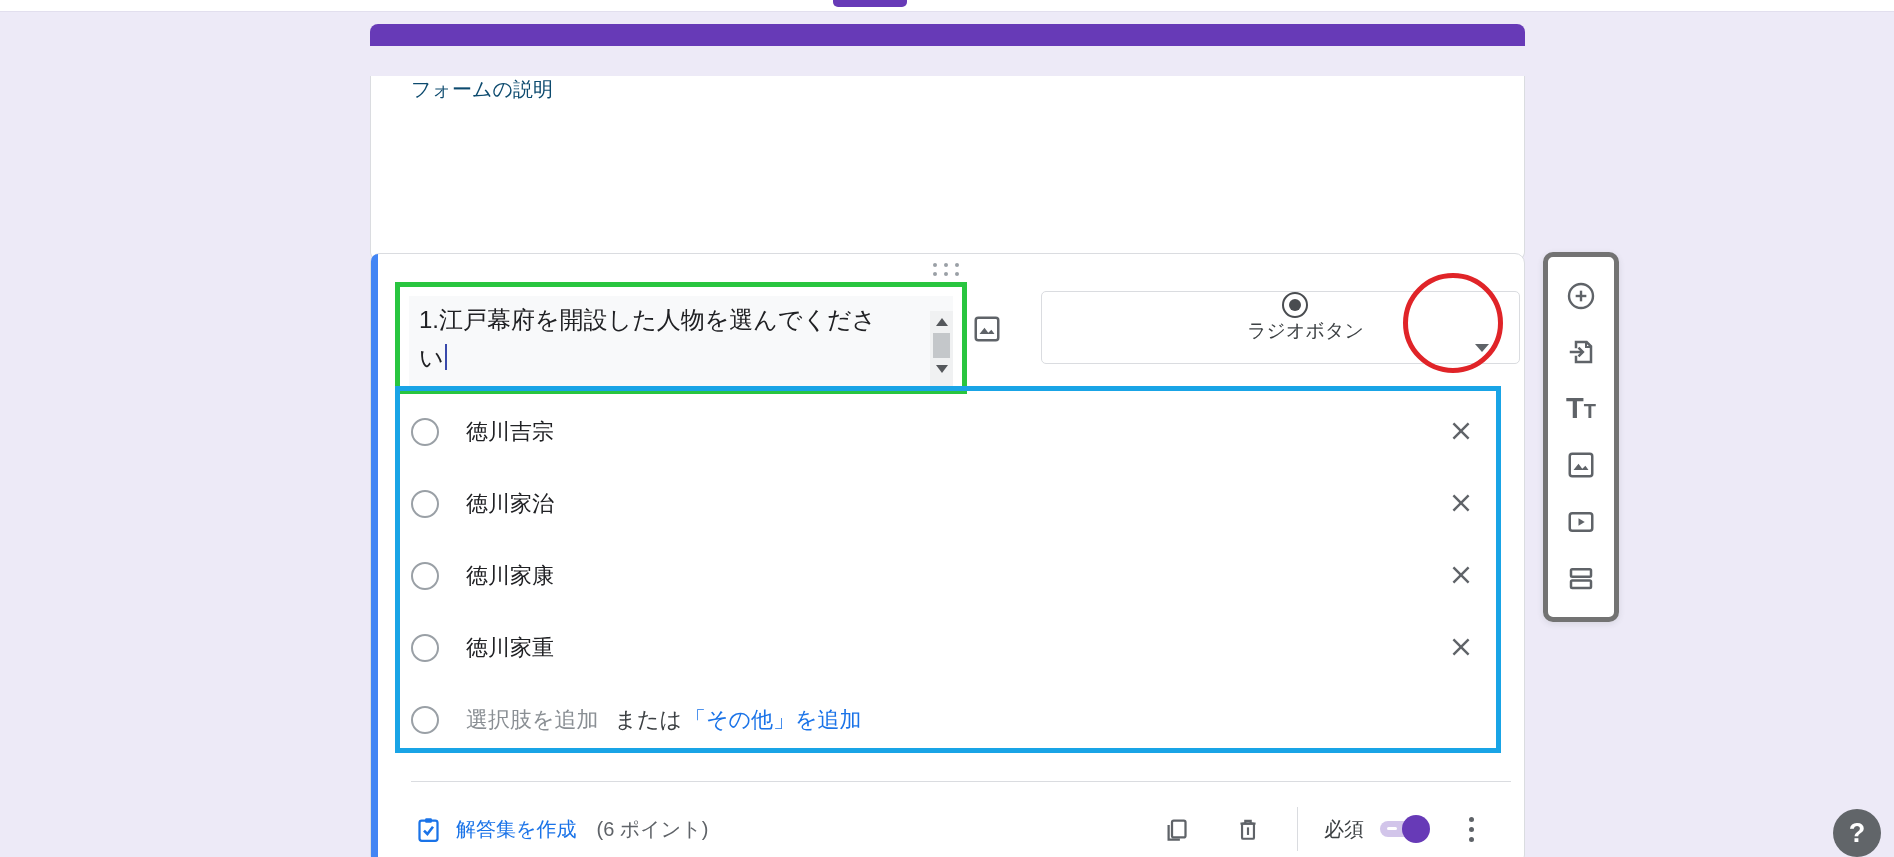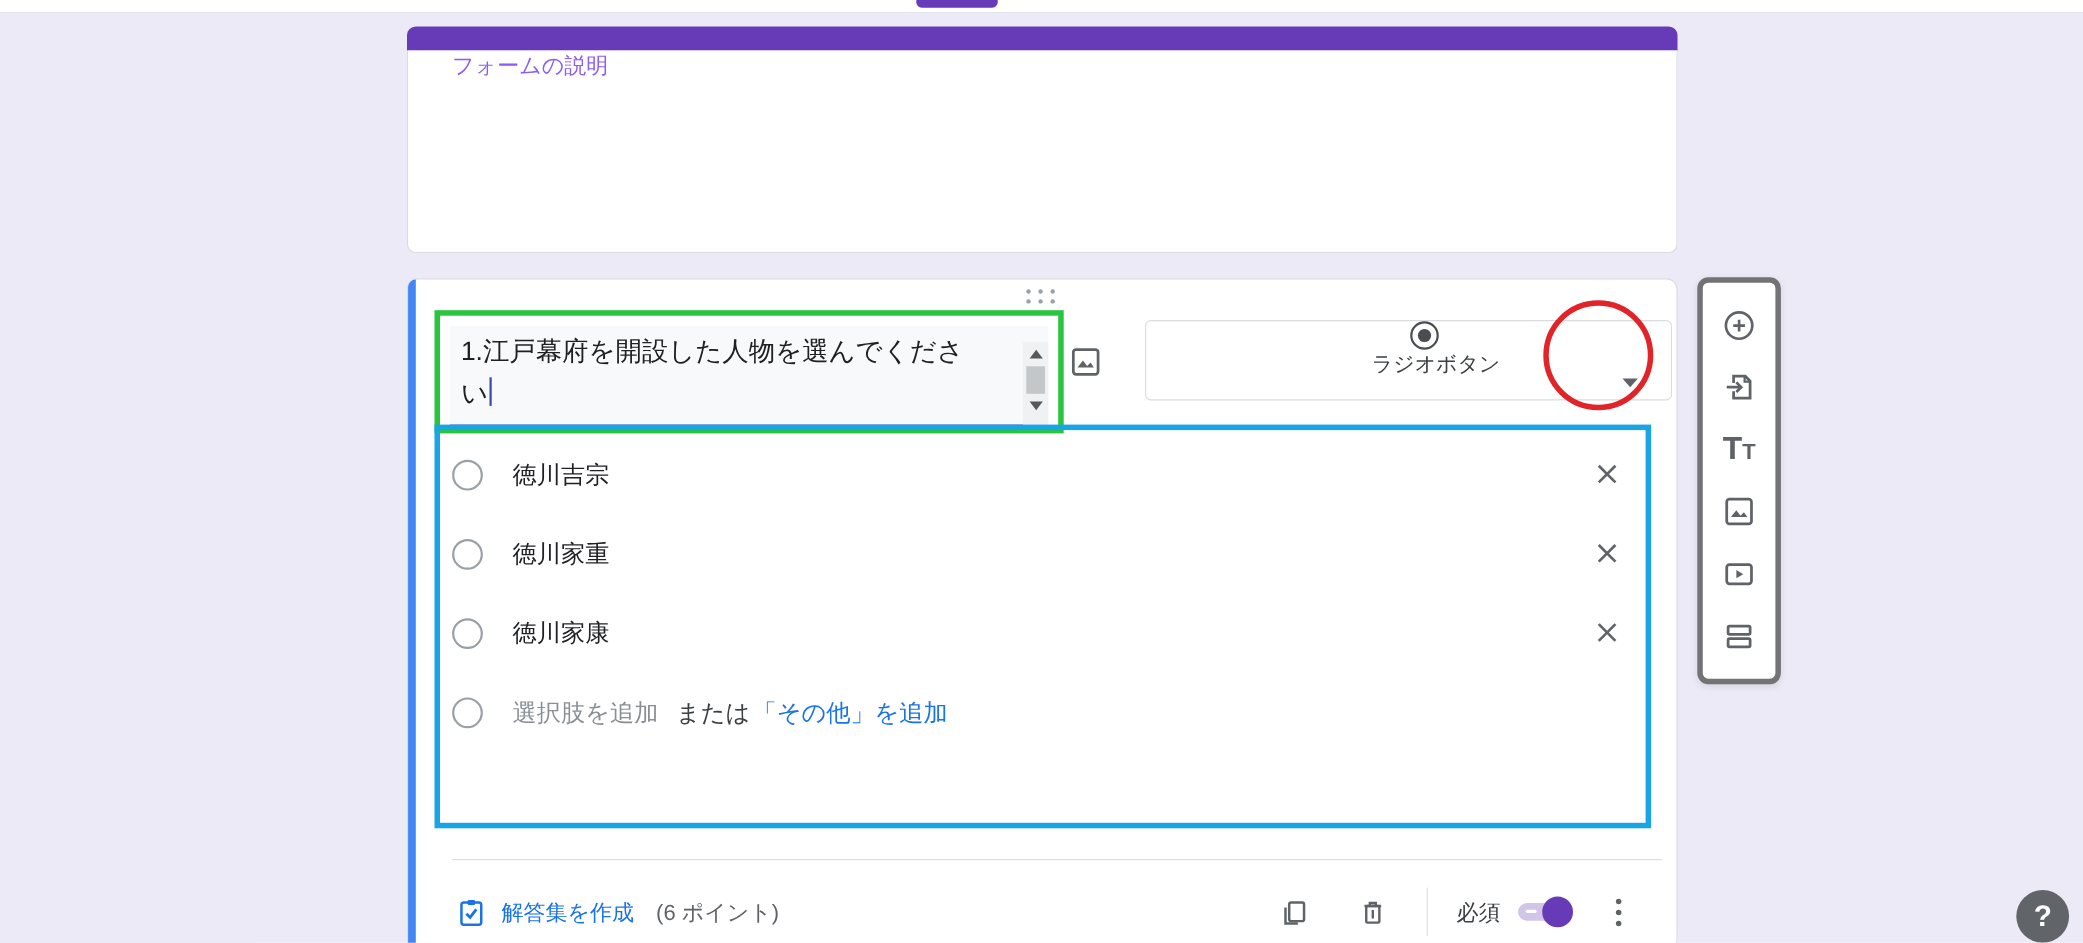--- a/index.html
+++ b/index.html
@@ -11,21 +11,21 @@
   .tab-indicator{position:absolute;left:833px;top:0;width:74px;height:7px;background:#673ab7;border-radius:0 0 5px 5px;}
 
   
   .card{position:absolute;background:#fff;border:1px solid #dadce0;border-radius:8px;box-sizing:border-box;}
 
   
   .title-card{left:370px;top:24px;width:1155px;height:206px;border:none;background:transparent;}
   .title-accent{height:22px;background:#673ab7;border-radius:8px 8px 0 0;}
   .title-body{height:184px;background:#fff;border:1px solid #dadce0;border-top:none;border-radius:0 0 8px 8px;padding-left:40px;box-sizing:border-box;}
   .form-title{padding-top:26px;font-size:46px;color:#202124;letter-spacing:.5px;}
-  .form-desc{font-size:20px;color:#8b5cf6;}
+  .form-desc{margin-top:30px;font-size:20px;color:#0c4a6e;}
 
   
   .question-card{left:370px;top:253px;width:1155px;height:612px;border-radius:10px;}
   .left-strip{position:absolute;left:0;top:0;bottom:0;width:7px;background:#4285f4;border-radius:10px 0 0 10px;}
   .drag-handle{position:absolute;left:562px;top:9px;display:grid;grid-template-columns:repeat(3,4px);grid-gap:5px 7px;}
   .drag-handle i{width:4px;height:4px;border-radius:50%;background:#9aa0a6;}
 
   
   .anno{position:absolute;pointer-events:none;z-index:8;box-sizing:border-box;}
   .green-box{left:24px;top:28px;width:572px;height:112px;border:5px solid #29c53f;}
@@ -149,31 +149,41 @@
         <span class="option-label">徳川吉宗</span>
         <button class="option-remove">
           <svg width="26" height="26" viewBox="0 0 24 24" stroke="#5f6368" stroke-width="2.2">
               <line x1="5" y1="5" x2="19" y2="19"></line>
               <line x1="19" y1="5" x2="5" y2="19"></line>
             </svg>
         </button>
       </div>
       <div class="option-row">
         <span class="option-radio"></span>
+        <span class="option-label">徳川家治</span>
+        <button class="option-remove">
+          <svg width="26" height="26" viewBox="0 0 24 24" stroke="#5f6368" stroke-width="2.2">
+              <line x1="5" y1="5" x2="19" y2="19"></line>
+              <line x1="19" y1="5" x2="5" y2="19"></line>
+            </svg>
+        </button>
+      </div>
+      <div class="option-row">
+        <span class="option-radio"></span>
+        <span class="option-label">徳川家康</span>
+        <button class="option-remove">
+          <svg width="26" height="26" viewBox="0 0 24 24" stroke="#5f6368" stroke-width="2.2">
+              <line x1="5" y1="5" x2="19" y2="19"></line>
+              <line x1="19" y1="5" x2="5" y2="19"></line>
+            </svg>
+        </button>
+      </div>
+      <div class="option-row">
+        <span class="option-radio"></span>
         <span class="option-label">徳川家重</span>
-        <button class="option-remove">
-          <svg width="26" height="26" viewBox="0 0 24 24" stroke="#5f6368" stroke-width="2.2">
-              <line x1="5" y1="5" x2="19" y2="19"></line>
-              <line x1="19" y1="5" x2="5" y2="19"></line>
-            </svg>
-        </button>
-      </div>
-      <div class="option-row">
-        <span class="option-radio"></span>
-        <span class="option-label">徳川家康</span>
         <button class="option-remove">
           <svg width="26" height="26" viewBox="0 0 24 24" stroke="#5f6368" stroke-width="2.2">
               <line x1="5" y1="5" x2="19" y2="19"></line>
               <line x1="19" y1="5" x2="5" y2="19"></line>
             </svg>
         </button>
       </div>
       <div class="option-row">
         <span class="option-radio"></span>
         <span class="add-label">選択肢を追加</span>

